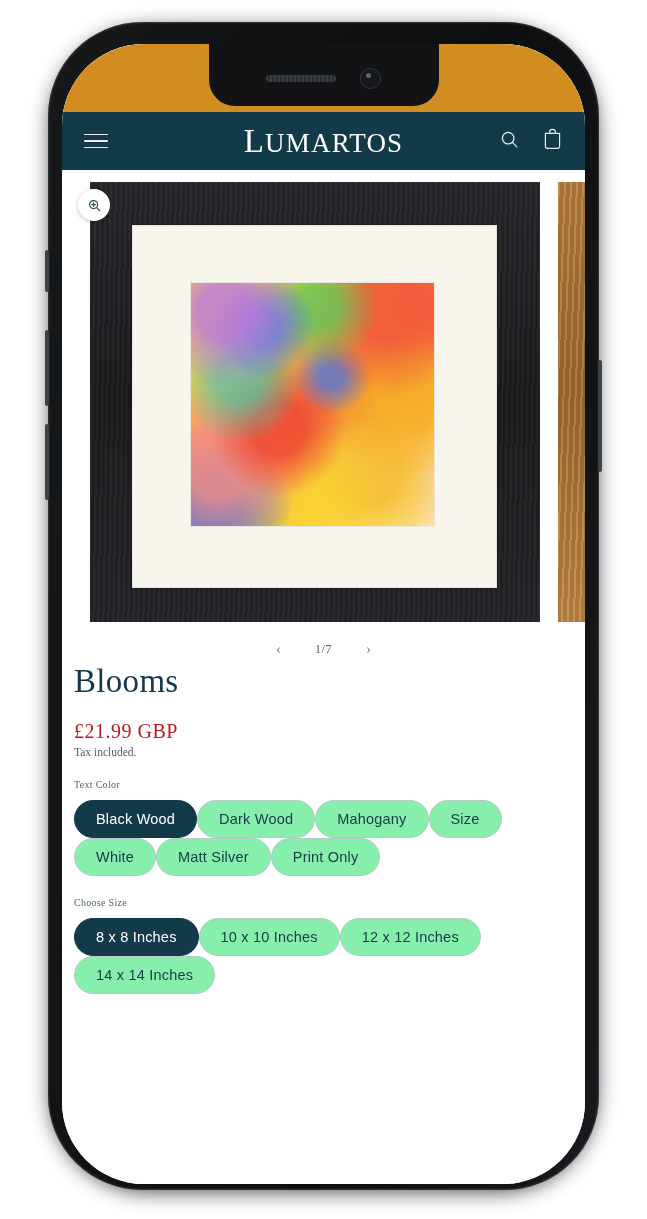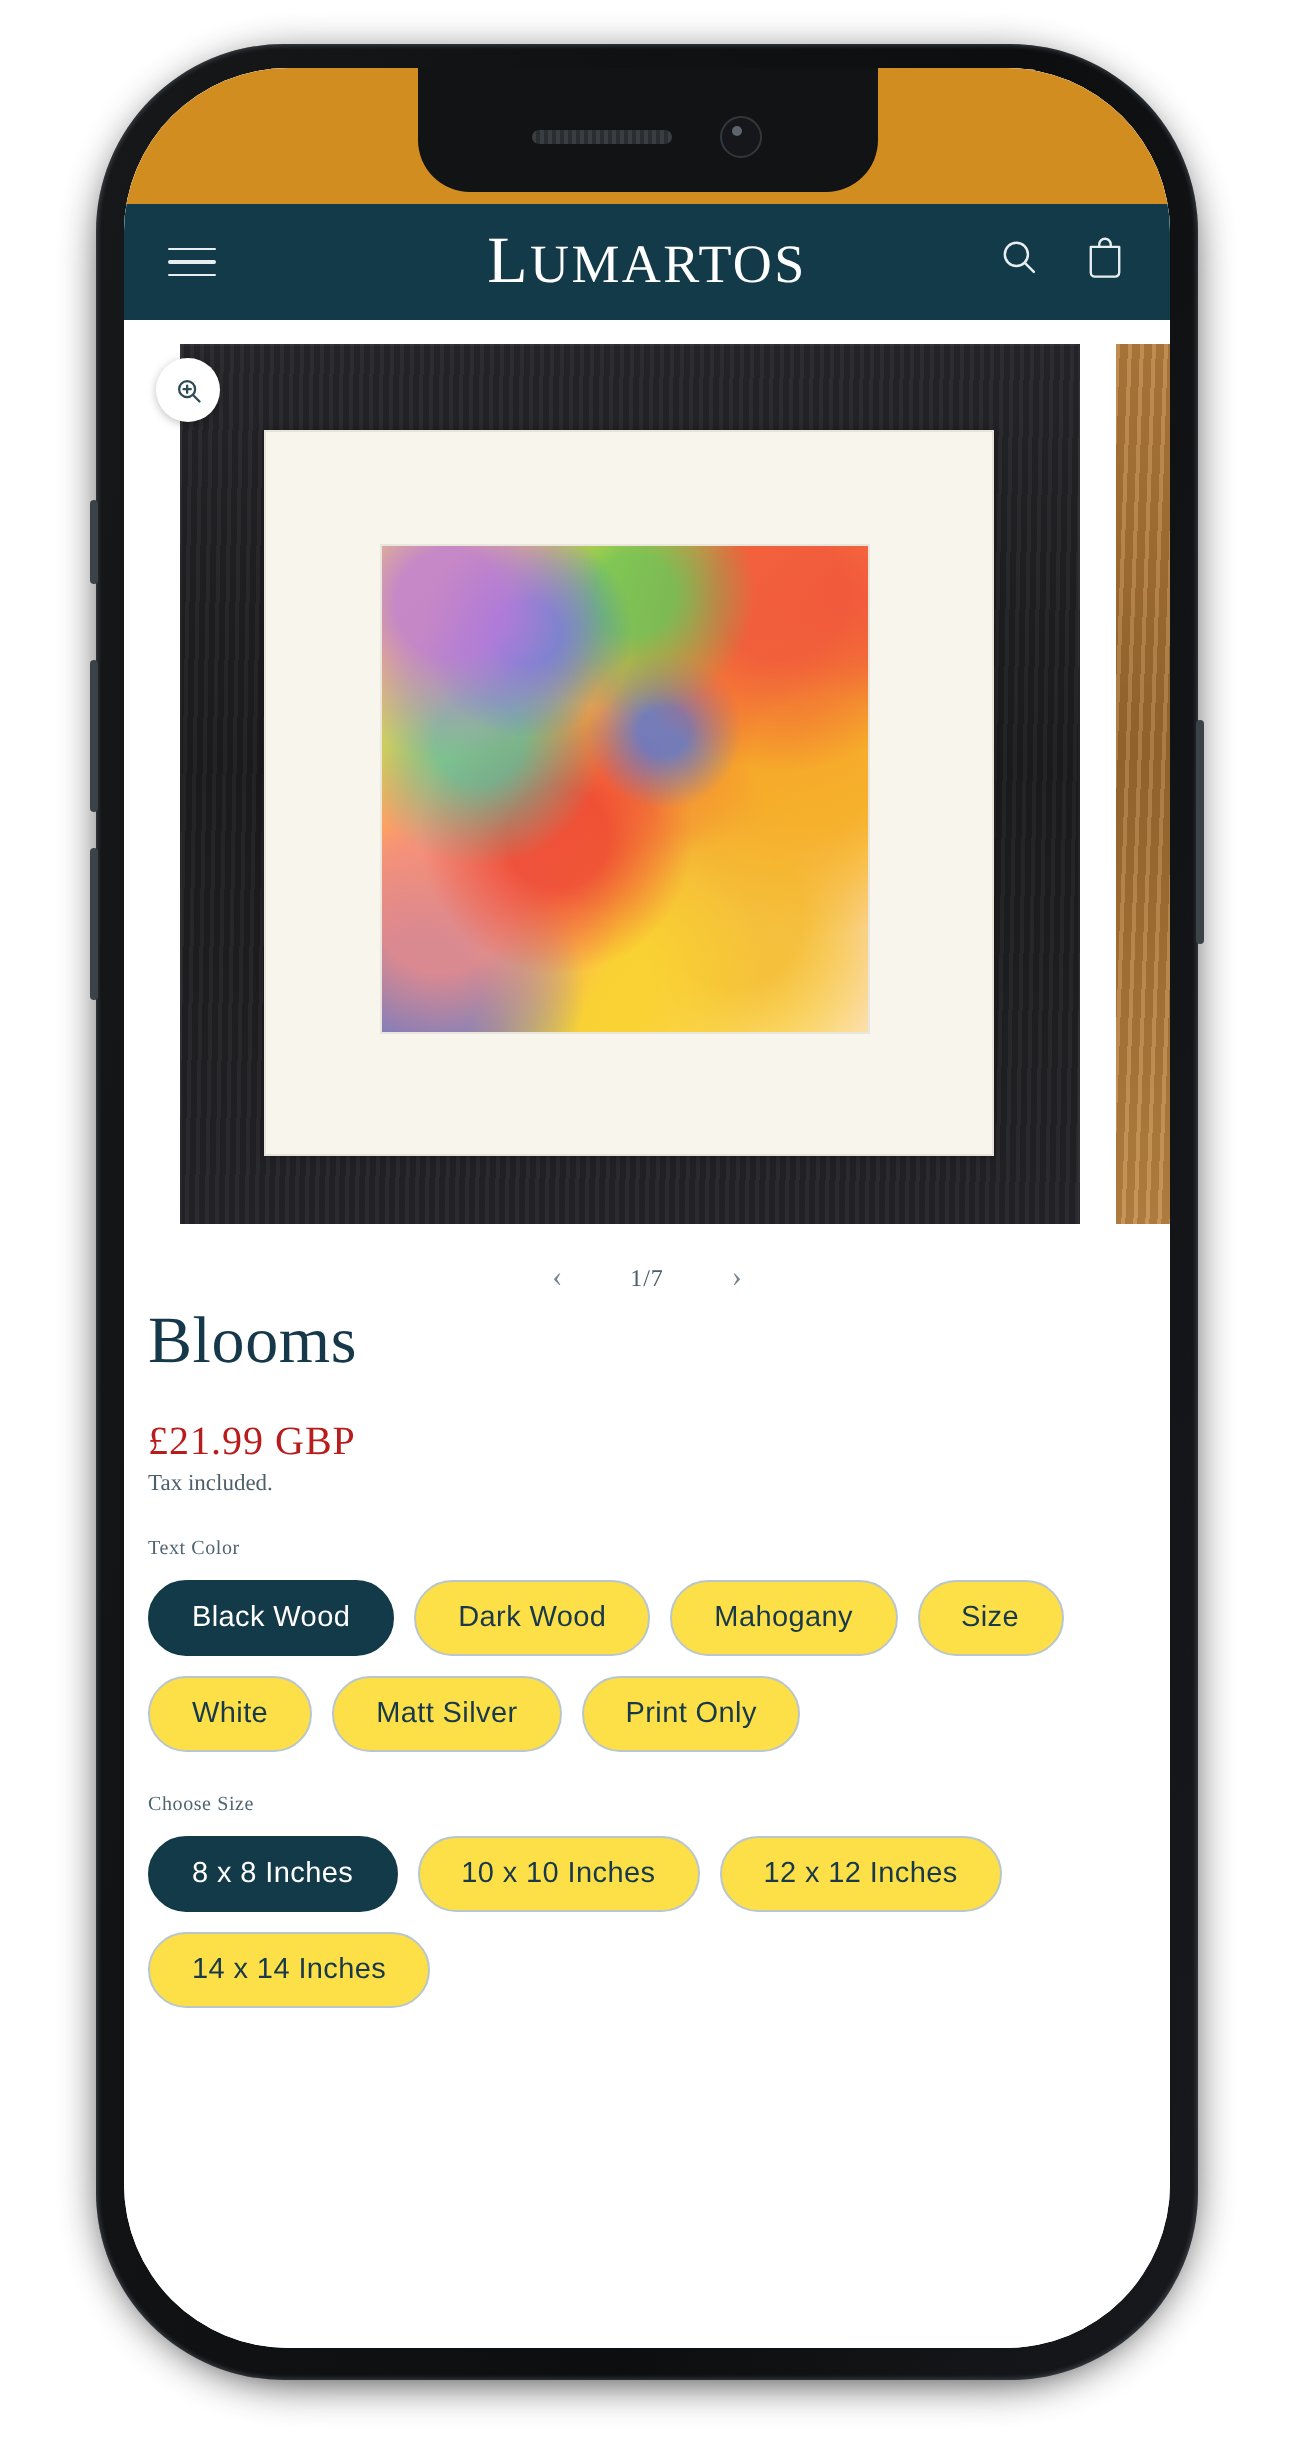--- a/index.html
+++ b/index.html
@@ -38,21 +38,21 @@
     background: #3b4248;
     border-radius: 2px;
   }
   .rail-l1 { left: 45px; top: 250px;  width: 4px; height: 42px; }
   .rail-l2 { left: 45px; top: 330px;  width: 4px; height: 76px; }
   .rail-l3 { left: 45px; top: 424px;  width: 4px; height: 76px; }
   .rail-r1 { left: 598px; top: 360px; width: 4px; height: 112px; }
 
   .phone-screen {
     position: absolute;
-    left: 62px; top: 34px;
+    left: 62px; top: 44px;
     width: 523px; height: 1140px;
     border-radius: 82px;
     background: #ffffff;
     overflow: hidden;
   }
 
   
   .notch {
     position: absolute;
     left: 50%; transform: translateX(-50%);
@@ -225,28 +225,28 @@
     color: #4c5f6b;
     margin-top: 3px;
   }
   .option-group { margin-top: 21px; }
   .option-label {
     font-size: 10px;
     color: #4f6571;
     margin-bottom: 10px;
     letter-spacing: .3px;
   }
-  .pills { display: flex; flex-wrap: wrap; gap: 10px; }
+  .pills { display: flex; flex-wrap: wrap; }
   .pill {
     border: 1px solid #b9c6cc;
     border-radius: 22px;
     padding: 10px 21px;
     font-size: 14.5px;
     color: #18394a;
-    background: #fde047;
+    background: #86efac;
     cursor: pointer;
     white-space: nowrap;
     letter-spacing: .2px;
   }
   .pill.selected {
     background: #133a49;
     border-color: #133a49;
     color: #ffffff;
   }
   .qty-group { margin-top: 22px; }

